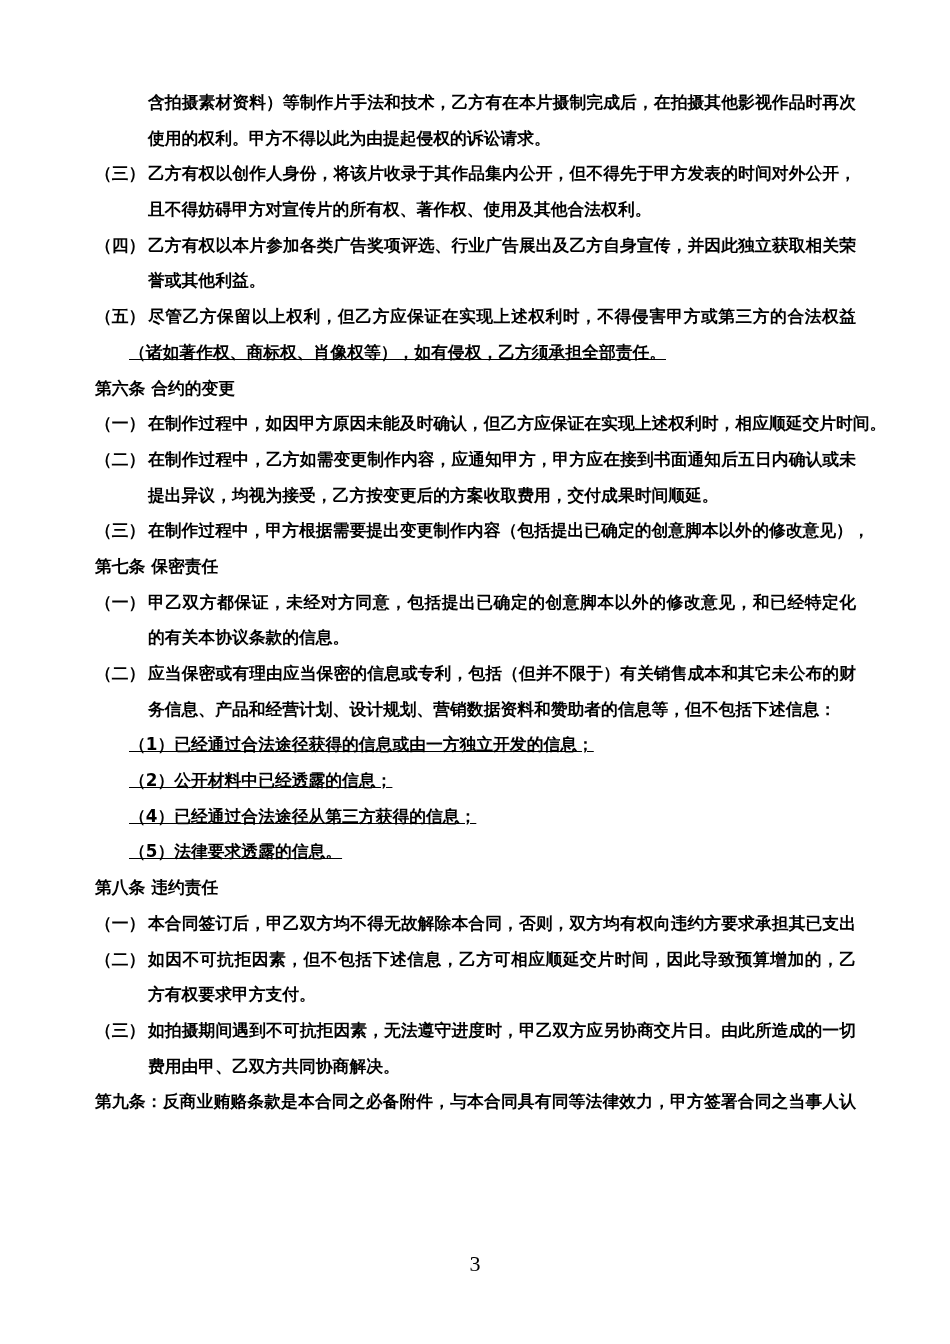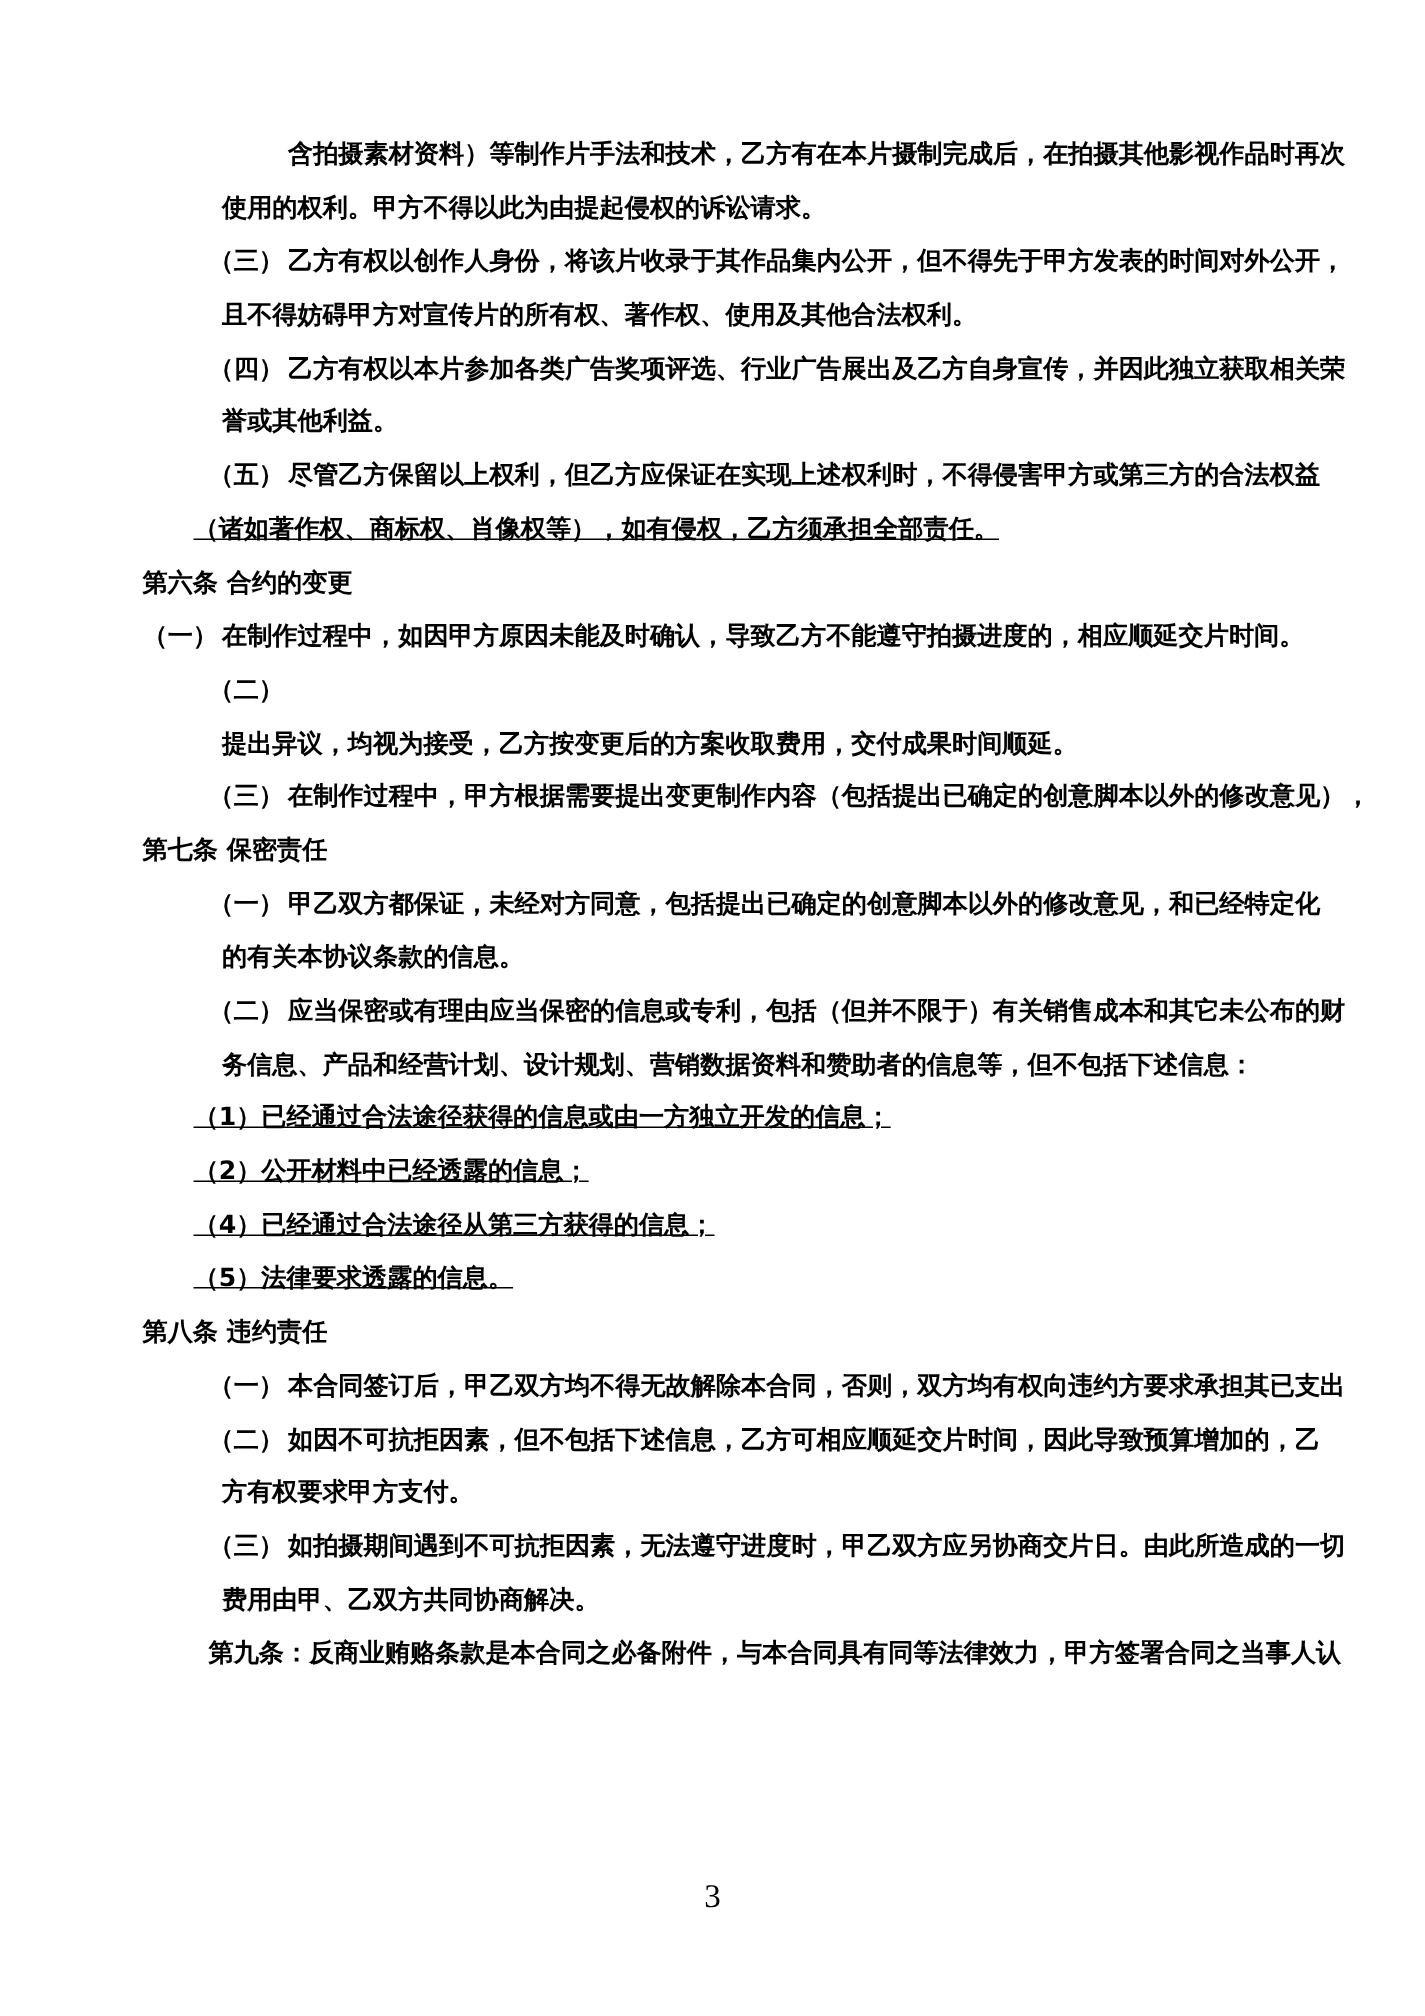--- a/index.html
+++ b/index.html
@@ -34,21 +34,20 @@
   }
   
   .line.hang { padding-left: 53px; }
   
   .line.hang-paren { padding-left: 34px; text-decoration: underline; }
   
   .line.just {
     text-align: justify;
     text-align-last: justify;
     text-justify: inter-character;
-    margin-left: 44px;
   }
   .marker {
     position: absolute;
     left: 0;
     top: 0;
   }
   .pagenum {
     position: absolute;
     top: 1252px;
     left: 0;
@@ -79,24 +78,24 @@
         <div class="line hang"><span>誉或其他利益。</span></div>
       </div>
       <div class="para item">
         <div class="line hang just"><span class="marker">（五）</span><span>尽管乙方保留以上权利，但乙方应保证在实现上述权利时，不得侵害甲方或第三方的合法权益</span></div>
         <div class="line hang-paren"><span>（诸如著作权、商标权、肖像权等），如有侵权，乙方须承担全部责任。</span></div>
       </div>
       <div class="para heading">
         <div class="line"><span>第六条 合约的变更</span></div>
       </div>
       <div class="para item">
-        <div class="line hang"><span class="marker">（一）</span><span>在制作过程中，如因甲方原因未能及时确认，导致乙方不能遵守拍摄进度的，相应顺延交片时间。</span></div>
+        <div class="line hang"><span class="marker">（一）</span><span>在制作过程中，如因甲方原因未能及时确认，但乙方应保证在实现上述权利时，相应顺延交片时间。</span></div>
       </div>
       <div class="para item">
-        <div class="line hang just"><span class="marker">（二）</span></div>
+        <div class="line hang just"><span class="marker">（二）</span><span>在制作过程中，乙方如需变更制作内容，应通知甲方，甲方应在接到书面通知后五日内确认或未</span></div>
         <div class="line hang"><span>提出异议，均视为接受，乙方按变更后的方案收取费用，交付成果时间顺延。</span></div>
       </div>
       <div class="para item">
         <div class="line hang just"><span class="marker">（三）</span><span>在制作过程中，甲方根据需要提出变更制作内容（包括提出已确定的创意脚本以外的修改意见），</span></div>
       </div>
       <div class="para heading">
         <div class="line"><span>第七条 保密责任</span></div>
       </div>
       <div class="para item">
         <div class="line hang just"><span class="marker">（一）</span><span>甲乙双方都保证，未经对方同意，包括提出已确定的创意脚本以外的修改意见，和已经特定化</span></div>

